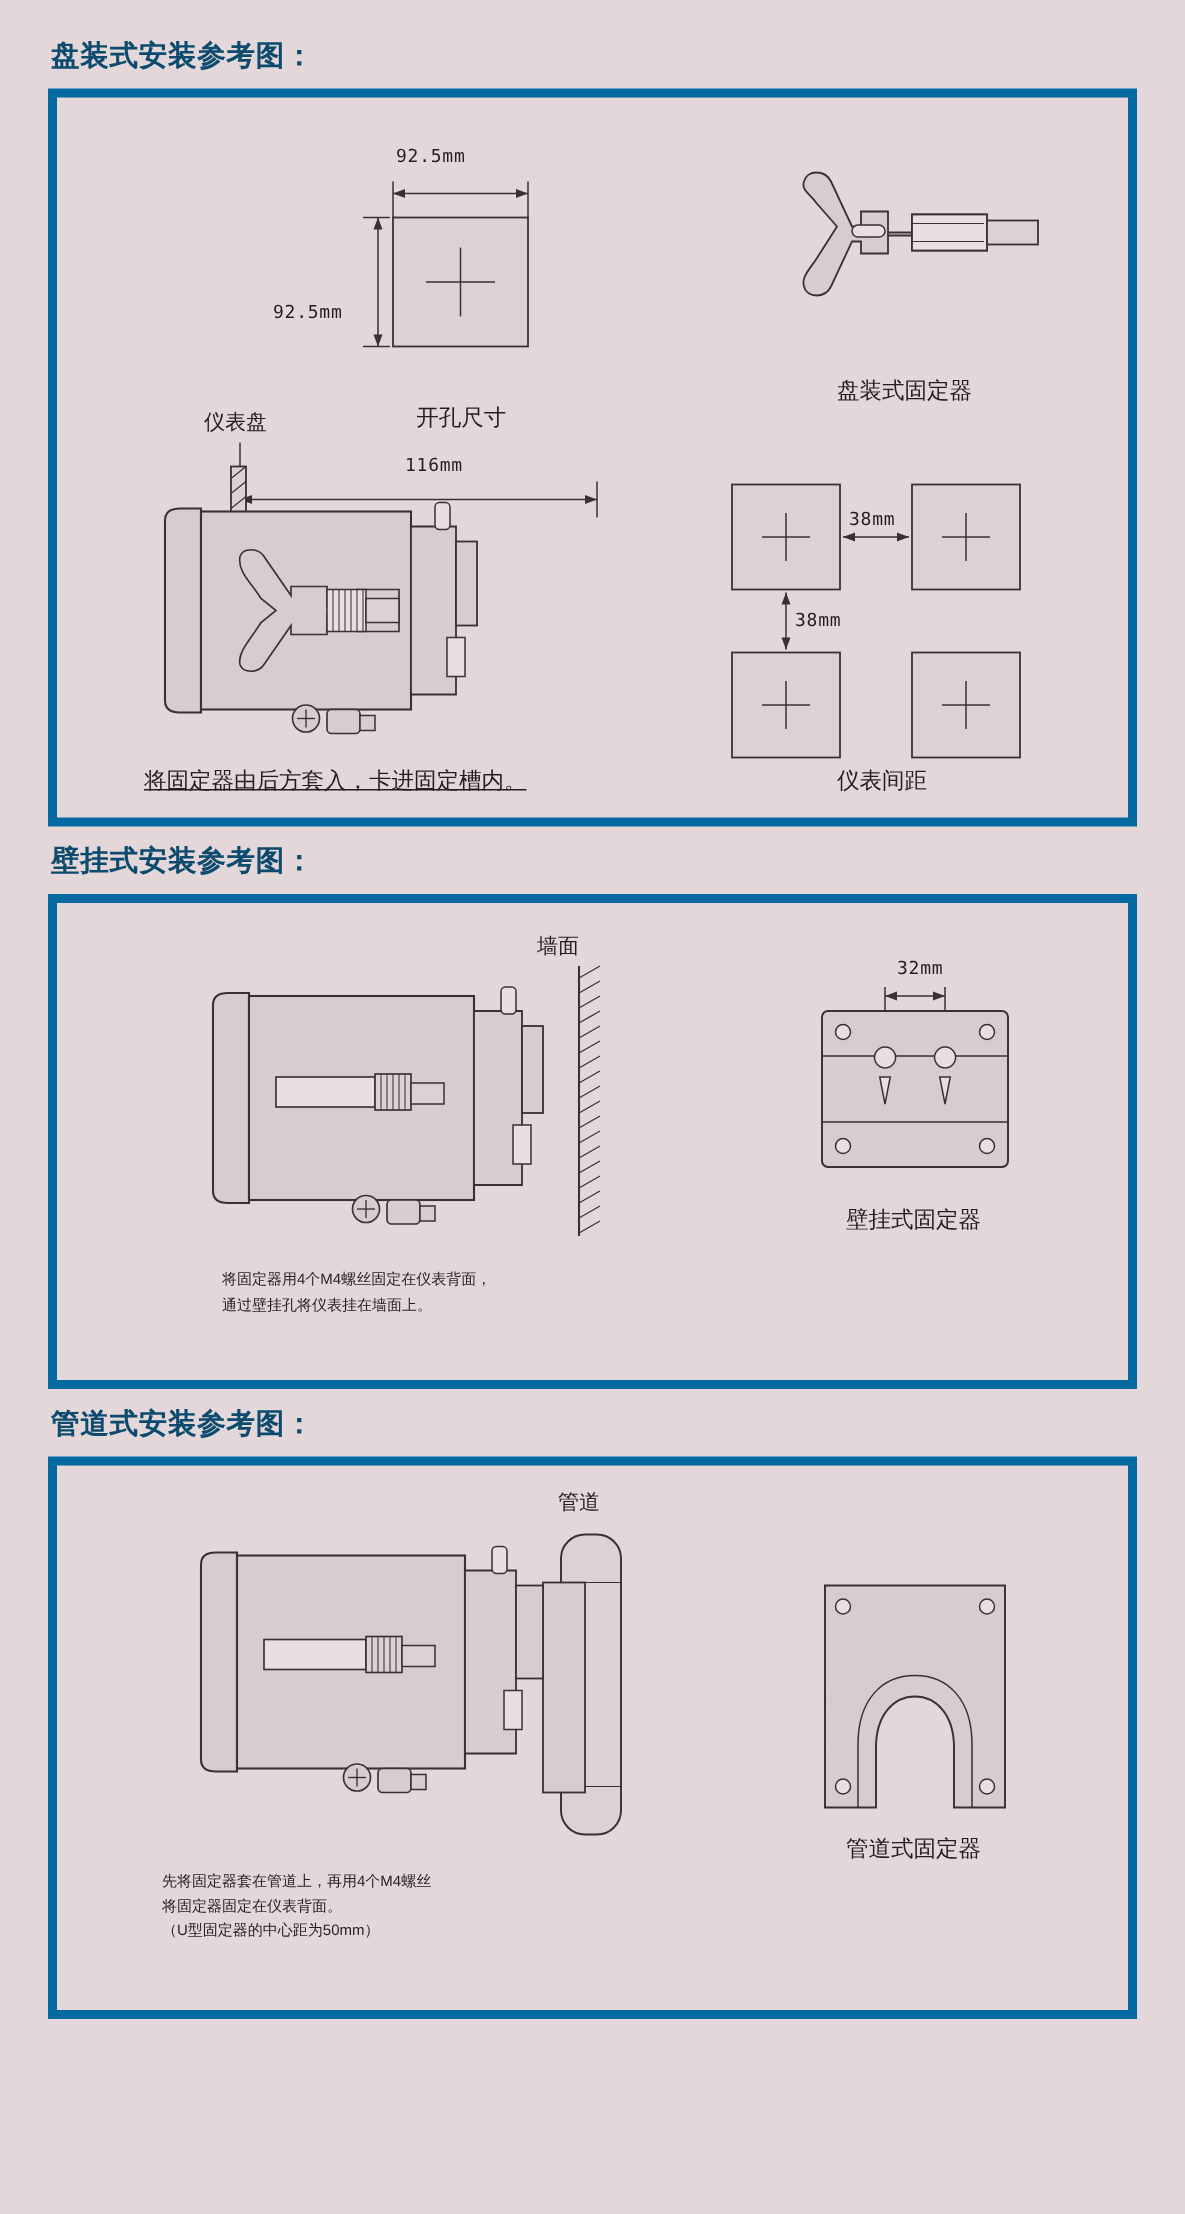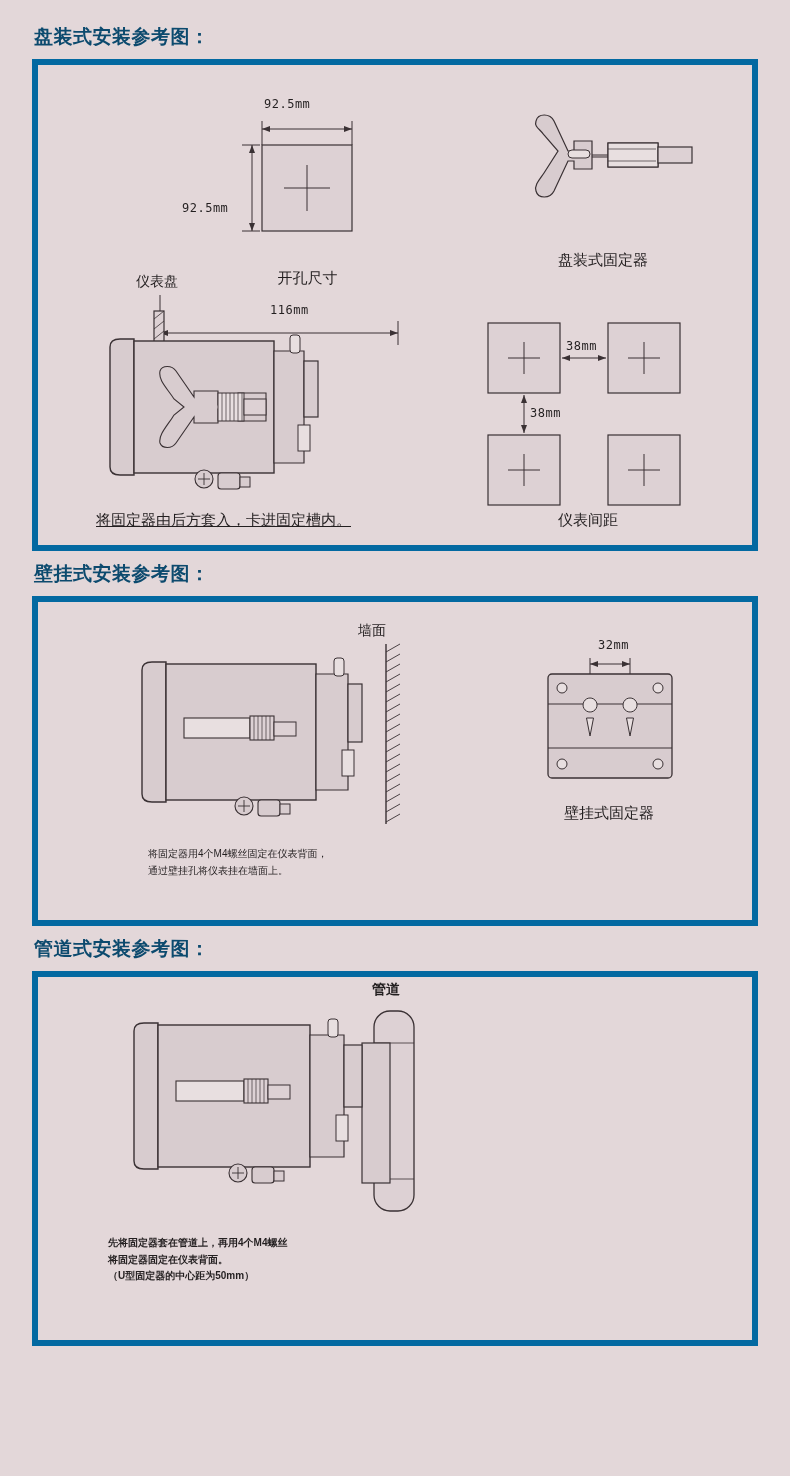--- a/index.html
+++ b/index.html
@@ -302,21 +302,21 @@
       </div>
 
     </div>
   </div>
 
   <div class="section">
     <div class="section-title">管道式安装参考图：</div>
 
     <div class="panel panel-3">
 
-      <div class="abs" style="left:60px; top:6px;font-weight:bold;">
+      <div class="abs" style="left:60px; top:18px;">
         <div class="lbl abs" style="left:274px; top:-2px;">管道</div>
         <svg width="360" height="240" viewBox="0 0 360 240">
 
           <rect x="276" y="28" width="40" height="200" rx="16" fill="#ddd1d4" stroke="#3a3134" stroke-width="1.3"></rect>
           <line x1="276" y1="60" x2="316" y2="60" stroke="#3a3134" stroke-width="0.8"></line>
           <line x1="276" y1="196" x2="316" y2="196" stroke="#3a3134" stroke-width="0.8"></line>
 
           <rect x="264" y="60" width="28" height="140" fill="#d8cccf" stroke="#3a3134" stroke-width="1.2"></rect>
 
           <path d="M36 48 Q36 40 46 40 L60 40 L60 186 L46 186 Q36 186 36 178 Z" fill="#d8cccf" stroke="#3a3134" stroke-width="1.4"></path>
@@ -345,17 +345,33 @@
           <line x1="140" y1="184" x2="140" y2="196" stroke="#3a3134" stroke-width="0.9"></line>
           <rect x="176" y="188" width="10" height="10" fill="#d8cccf" stroke="#3a3134" stroke-width="1"></rect>
         </svg>
         <div class="note abs" style="left:10px; top:252px;">
           <div>先将固定器套在管道上，再用4个M4螺丝</div>
           <div>将固定器固定在仪表背面。</div>
           <div>（U型固定器的中心距为50mm）</div>
         </div>
       </div>
 
+      <div class="abs" style="left:490px; top:70px;">
+        <svg width="190" height="180" viewBox="0 0 190 180">
+
+          <path d="M22 10 L142 10 L142 158 L108 158
+                   L108 118 C108 96 96 84 82 84 C68 84 56 96 56 118 L56 158
+                   L22 158 Z" fill="#d8cccf" stroke="#3a3134" stroke-width="1.3"></path>
+
+          <path d="M44 158 L44 116 C44 86 60 70 82 70 C104 70 120 86 120 116 L120 158" fill="none" stroke="#3a3134" stroke-width="1"></path>
+
+          <circle cx="34" cy="24" r="5" fill="#e8dfe0" stroke="#3a3134" stroke-width="1"></circle>
+          <circle cx="130" cy="24" r="5" fill="#e8dfe0" stroke="#3a3134" stroke-width="1"></circle>
+          <circle cx="34" cy="144" r="5" fill="#e8dfe0" stroke="#3a3134" stroke-width="1"></circle>
+          <circle cx="130" cy="144" r="5" fill="#e8dfe0" stroke="#3a3134" stroke-width="1"></circle>
+        </svg>
+        <div class="caption abs" style="left:-4px; top:176px; width:170px;">管道式固定器</div>
+      </div>
 
     </div>
   </div>
 
 </div>
 
 </body></html>

